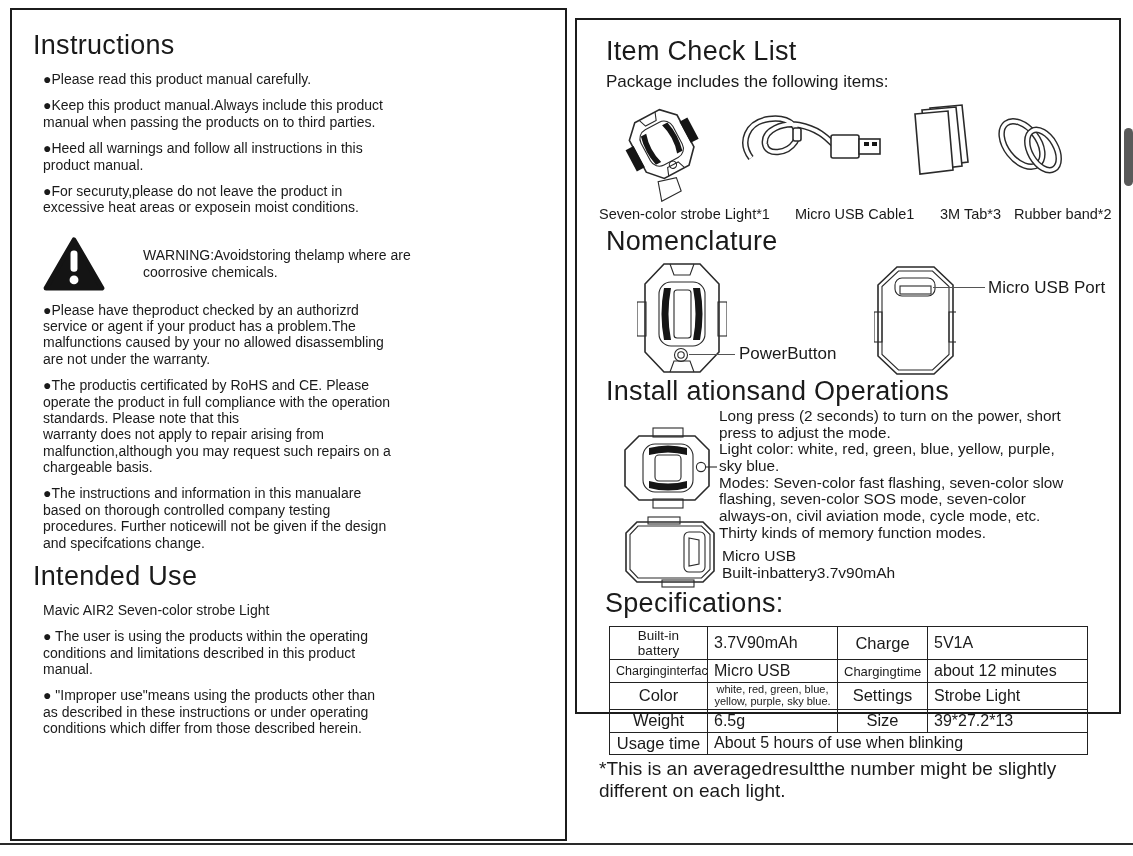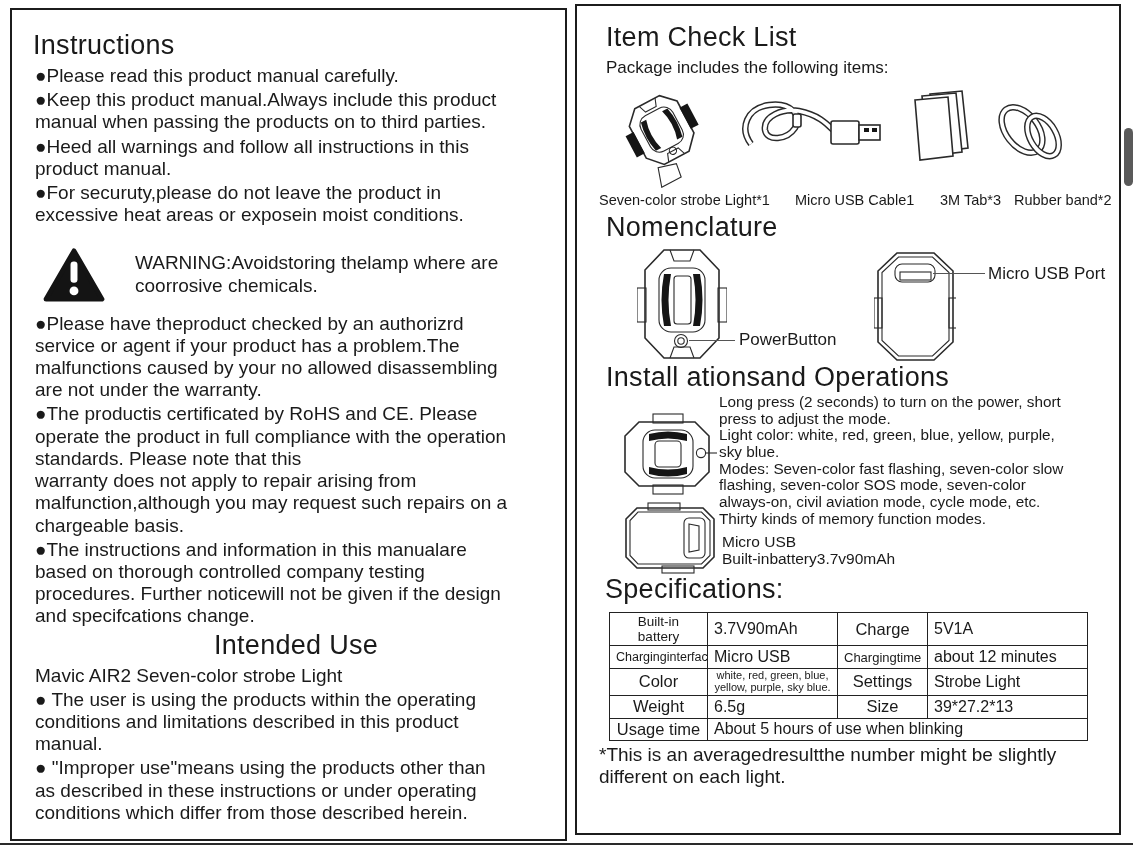--- a/index.html
+++ b/index.html
@@ -1,26 +1,26 @@
 <!DOCTYPE html>
 <html><head>
 <meta charset="utf-8">
 <style>
   html,body{margin:0;padding:0;background:#fff;}
   body{width:1133px;height:856px;position:relative;font-family:"Liberation Sans",sans-serif;color:#1a1a1a;overflow:hidden;}
   .panel{position:absolute;border:2px solid #1c1c1c;background:#fff;box-sizing:border-box;}
   .left-panel{left:10px;top:8px;width:557px;height:833px;padding:20px 6px 2px 21px;}
-  .right-panel{left:575px;top:4px;width:546px;height:831px;}
+  .right-panel{left:575px;top:18px;width:546px;height:696px;}
   .page-bottom-line{position:absolute;left:0;top:843px;width:1133px;height:2px;background:#2a2a2a;}
   .edge-smudge{position:absolute;left:1124px;top:128px;width:9px;height:58px;background:#3d3d3d;border-radius:5px;opacity:.85;}
   h1.sec{font-size:27px;font-weight:400;margin:0 0 4px 0;letter-spacing:.3px;}
-  .body{font-size:19px;line-height:1.17;margin:2px;white-space:pre-line;}
+  .body{font-size:14px;line-height:1.17;margin:10px;white-space:pre-line;}
   .warning-row{display:flex;align-items:center;gap:28px;margin:20px 0 10px 10px;}
   .warning-row svg{flex:0 0 auto;}
-  .mt10{margin-top:10px;text-align:center;}
+  .mt10{margin-top:10px;}
   
   .rp{position:absolute;margin:0;}
   .rp-title{font-size:25px;font-weight:400;}
   .rp-sub{font-size:17px;}
   .item-label{font-size:14.5px;white-space:nowrap;}
   .callout{position:absolute;border-top:1.6px solid #555;height:0;}
   .callout-label{position:absolute;font-size:17px;white-space:nowrap;}
   .inst-text{font-size:15.3px;line-height:1.09;white-space:pre-line;width:404px;}
   .small-label{font-size:15.5px;white-space:nowrap;}
   table.spec{border-collapse:collapse;table-layout:fixed;width:478px;}

